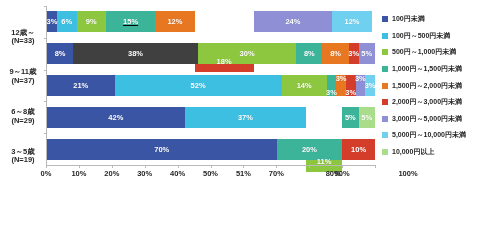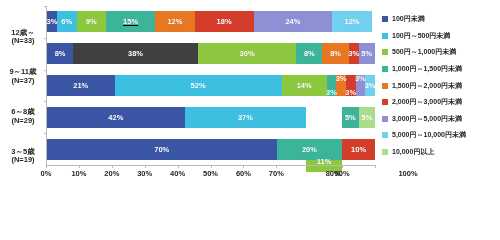--- a/index.html
+++ b/index.html
@@ -186,21 +186,21 @@
             </div>
             <div class="seg" style="width: 9%; background: rgb(141, 198, 63);">
               <span class="val">9%</span>
             </div>
             <div class="seg" style="width: 15%; background: rgb(60, 180, 154); text-decoration: underline;">
               <span class="val">15%</span>
             </div>
             <div class="seg" style="width: 12%; background: rgb(232, 119, 34);">
               <span class="val">12%</span>
             </div>
-            <div class="seg" style="width: 18%; background: rgb(212, 61, 42);">
+            <div class="seg" style="width: 18%; background: rgb(212, 61, 42); margin-top: 40px;">
               <span class="val">18%</span>
             </div>
             <div class="seg" style="width: 24%; background: rgb(142, 143, 212);">
               <span class="val">24%</span>
             </div>
             <div class="seg" style="width: 12%; background: rgb(111, 208, 240);">
               <span class="val">12%</span>
             </div>
           </div>
         </div>
@@ -310,21 +310,21 @@
       <div class="xtick" style="left: 296.1px;"></div>
       <div class="xtick" style="left: 329px;"></div>
     </div>
   <div class="xlabels">
       <div class="xlab" style="left: 0px;">0%</div>
       <div class="xlab" style="left: 32.9px;">10%</div>
       <div class="xlab" style="left: 65.8px;">20%</div>
       <div class="xlab" style="left: 98.7px;">30%</div>
       <div class="xlab" style="left: 131.6px;">40%</div>
       <div class="xlab" style="left: 164.5px;">50%</div>
-      <div class="xlab" style="left: 197.4px;">60%</div>
+      <div class="xlab" style="left: 197.4px;">51%</div>
       <div class="xlab" style="left: 230.3px;">70%</div>
       <div class="xlab" style="left: 263.2px; margin-left: 24px;">80%</div>
       <div class="xlab" style="left: 296.1px;">90%</div>
       <div class="xlab" style="left: 329px; margin-left: 33px;">100%</div>
     </div>
 
   <div class="legend">
       <div class="legend-item">
         <span class="swatch" style="background: rgb(59, 85, 165);"></span>
         <span class="legend-label">100円未満</span>

